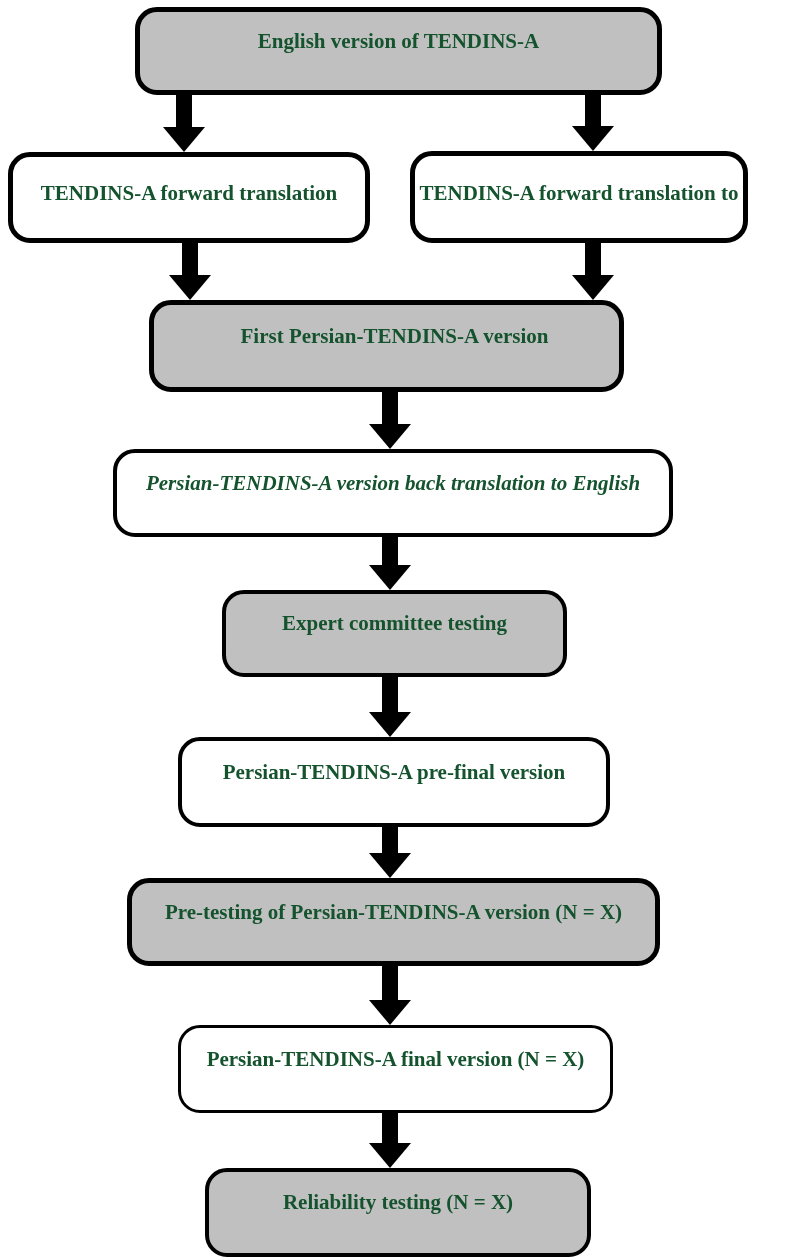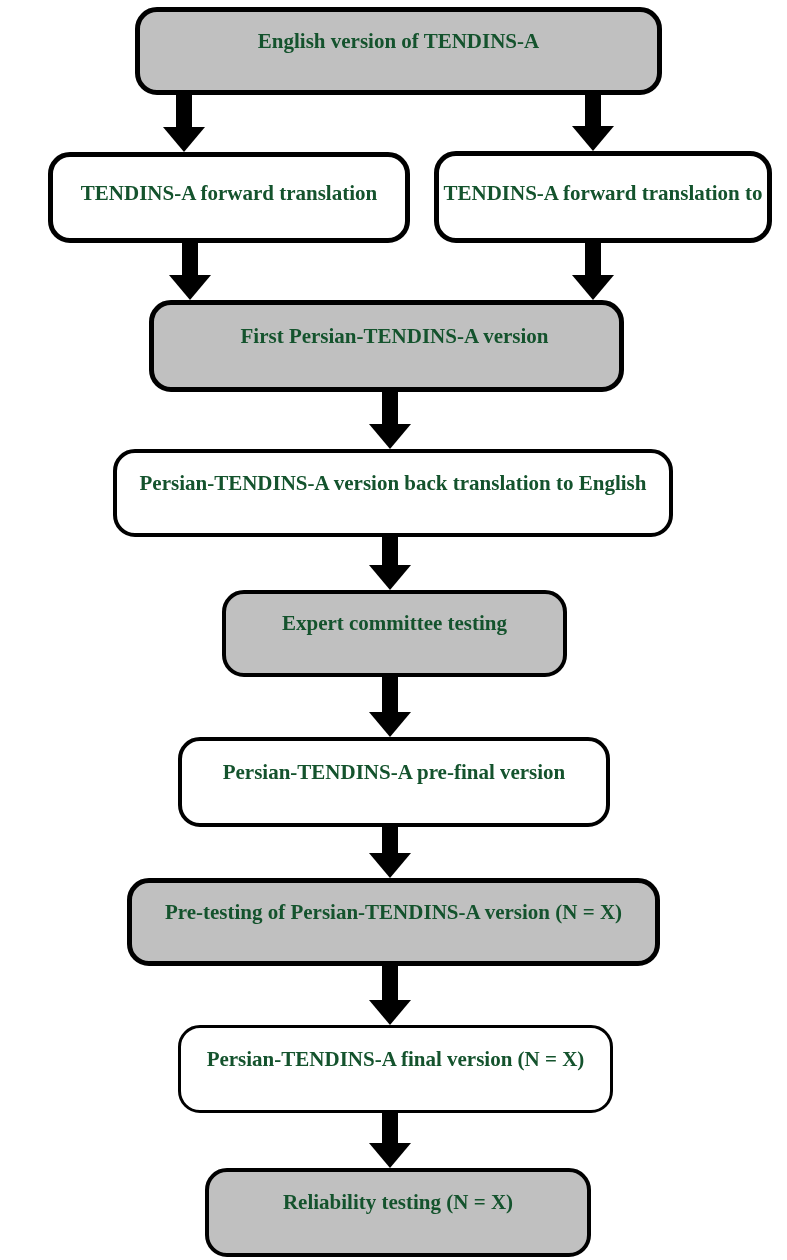--- a/index.html
+++ b/index.html
@@ -23,29 +23,29 @@
     justify-content: center;
     text-align: center;
     font-weight: bold;
     font-size: 21px;
     color: #14532d;
   }
   .node.gray { background: #c0c0c0; }
   .node.bw4 { border-width: 4px; }
   .node.bw3 { border-width: 3px; }
   .node.single { padding-bottom: 20px; }
-  .node.double { padding-bottom: 8px; margin-left: 40px; }
+  .node.double { padding-bottom: 8px; }
   .node .line { white-space: nowrap; line-height: 1.45; }
 
   
   #n1  { left: 135px; top: 7px;    width: 527px; height: 88px; }
   #n2  { left: 8px;   top: 152px;  width: 362px; height: 91px; }
-  #n3  { left: 394px; top: 151px;  width: 338px; height: 92px; align-items: center; }
+  #n3  { left: 410px; top: 151px;  width: 338px; height: 92px; align-items: center; }
   #n4  { left: 149px; top: 300px;  width: 475px; height: 92px; padding-left: 16px; }
-  #n5  { left: 113px; top: 449px;  width: 560px; height: 88px; }
+  #n5  { left: 113px; top: 449px;  width: 560px; height: 88px; font-style: italic; }
   #n6  { left: 222px; top: 590px;  width: 345px; height: 87px; }
   #n7  { left: 178px; top: 737px;  width: 432px; height: 90px; }
   #n8  { left: 127px; top: 878px;  width: 533px; height: 88px; }
   #n9  { left: 178px; top: 1025px; width: 435px; height: 88px; }
   #n10 { left: 205px; top: 1168px; width: 386px; height: 89px; }
 
   
   .arrow { position: absolute; width: 42px; }
   .arrow .stem {
     position: absolute; left: 13px; top: 0; bottom: 23px;

